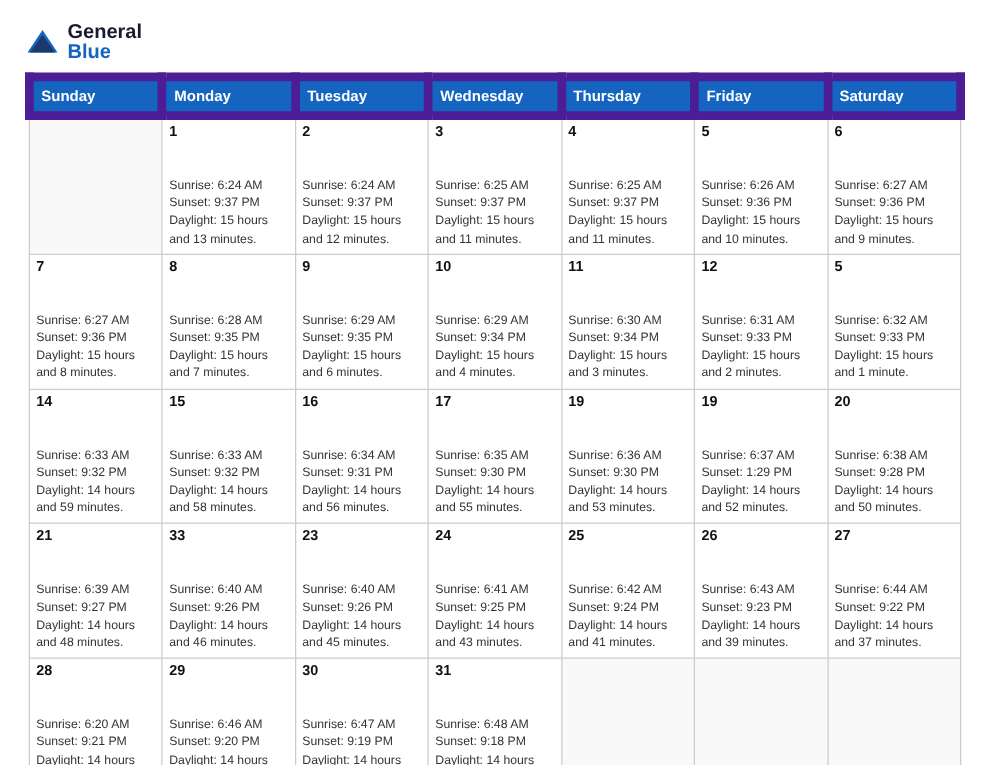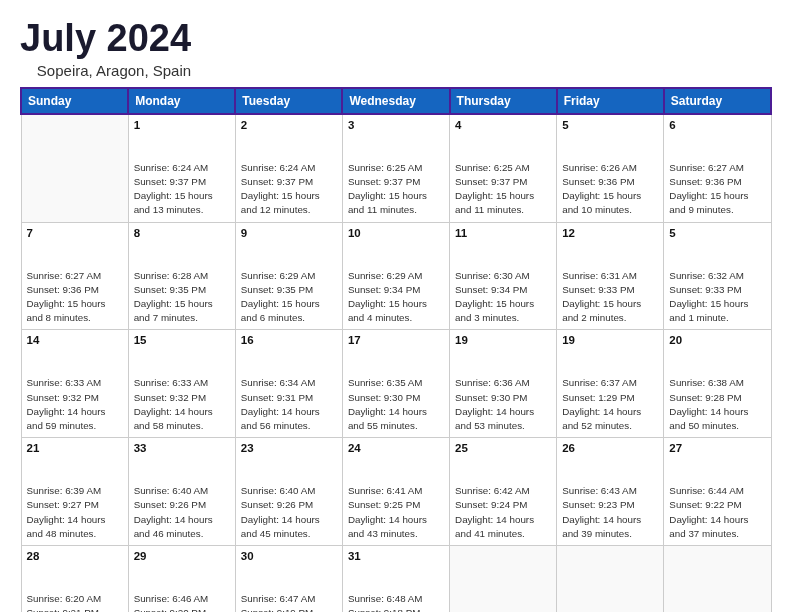--- a/index.html
+++ b/index.html
@@ -65,21 +65,21 @@
       border-collapse: collapse;
       font-size: 10.5px;
     }
     .calendar thead tr th {
       background: #1565c0;
       color: #fff;
       font-size: 12px;
       font-weight: bold;
       padding: 5px 6px;
       text-align: left;
-      border: 2px solid #4c1d95;
+      border: 7px solid #4c1d95;
     }
     .calendar tbody tr td {
       border: 1px solid #ccc;
       vertical-align: top;
       padding: 4px 5px;
       width: calc(100% / 7);
       height: 82px;
       background: #fff;
     }
     .calendar tbody tr td.empty {
@@ -99,23 +99,29 @@
     }
     .alt-row td {
       background: #f5f5f5;
     }
   </style>
 </head>
 <body>
 
 <div class="page">
   <div class="header">
-    <div class="title-block">
-      <div class="main-title">July 2024</div>
-      <div class="subtitle">Sopeira, Aragon, Spain</div>
+    <div class="logo">
+      <svg class="logo-icon" viewBox="0 0 28 28">
+        <polygon points="14,4 26,22 2,22" fill="#1565c0"></polygon>
+        <polygon points="14,8 24,22 4,22" fill="#1a3a6b"></polygon>
+      </svg>
+      <div class="logo-text">
+        <span class="logo-general">General</span>
+        <span class="logo-blue">Blue</span>
+      </div>
     </div>
   </div>
 
   <table class="calendar">
     <thead>
       <tr>
       <th>Sunday</th>
           <th>Monday</th>
           <th>Tuesday</th>
           <th>Wednesday</th>

